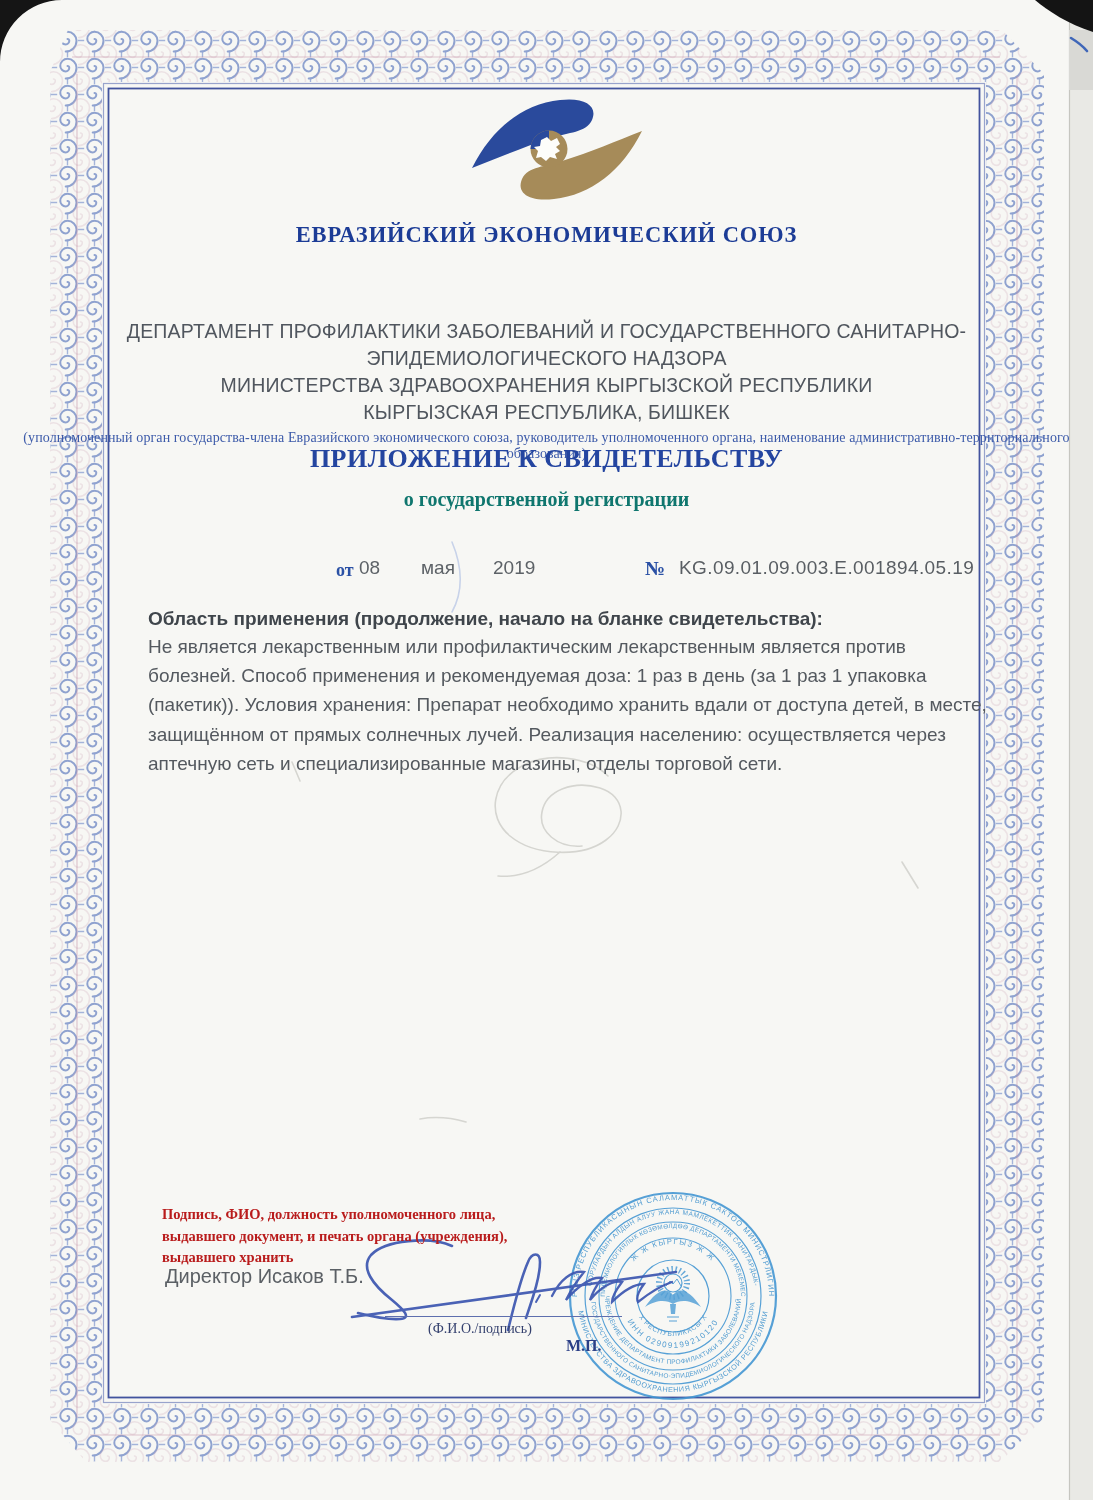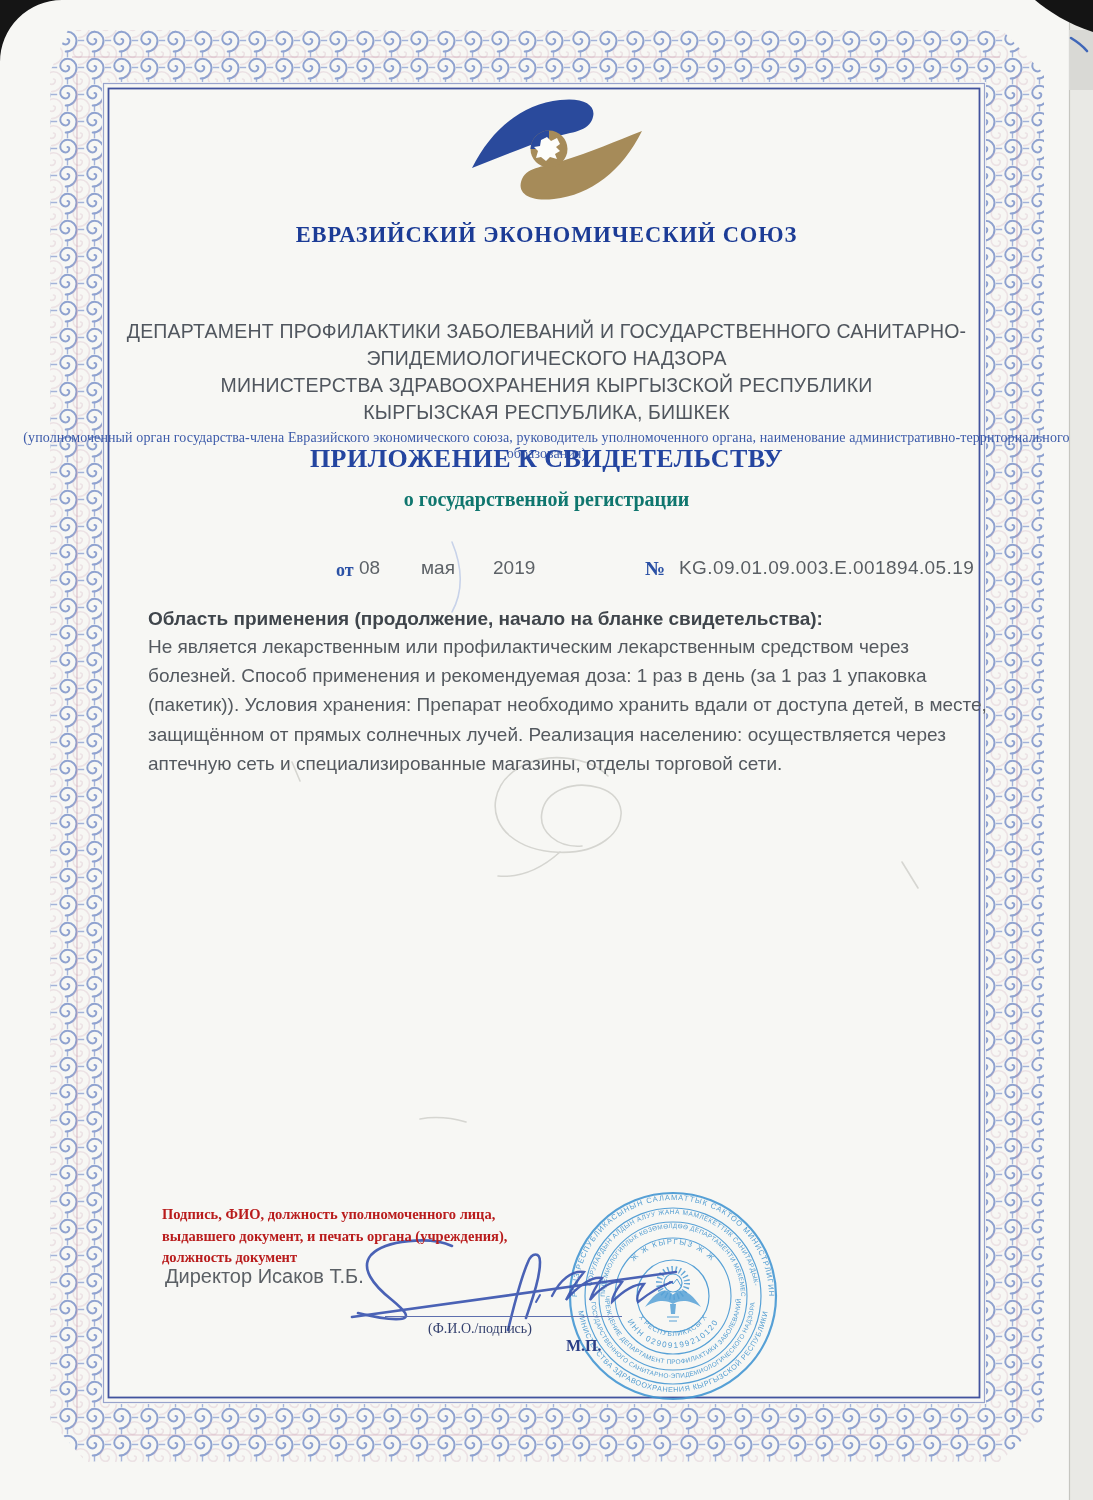--- a/index.html
+++ b/index.html
@@ -156,28 +156,28 @@
   <div class="abs reg">
     <span class="from-label serif">от</span>
     <span class="reg-day">08</span>
     <span class="reg-month">мая</span>
     <span class="reg-year">2019</span>
     <span class="num-label serif">№</span>
     <span class="reg-number">KG.09.01.09.003.Е.001894.05.19</span>
   </div>
 
   <div class="abs scope-head">Область применения (продолжение, начало на бланке свидетельства):</div>
-  <div class="abs scope-line" style="top:636px">Не является лекарственным или профилактическим лекарственным средством через</div>
+  <div class="abs scope-line" style="top:636px">Не является лекарственным или профилактическим лекарственным является против</div>
   <div class="abs scope-line" style="top:665px">болезней. Способ применения и рекомендуемая доза: 1 раз в день (за 1 раз 1 упаковка</div>
   <div class="abs scope-line" style="top:694px">(пакетик)). Условия хранения: Препарат необходимо хранить вдали от доступа детей, в месте,</div>
   <div class="abs scope-line" style="top:724px">защищённом от прямых солнечных лучей. Реализация населению: осуществляется через</div>
   <div class="abs scope-line" style="top:753px">аптечную сеть и специализированные магазины, отделы торговой сети.</div>
 
   <div class="abs sig-note serif" style="top:1206px">Подпись, ФИО, должность уполномоченного лица,</div>
   <div class="abs sig-note serif" style="top:1228px">выдавшего документ, и печать органа (учреждения),</div>
-  <div class="abs sig-note serif" style="top:1249px">должность документ</div>
+  <div class="abs sig-note serif" style="top:1249px">выдавшего хранить</div>
 
   <div class="abs signer">Директор Исаков Т.Б.</div>
   <div class="abs sig-rule"></div>
   <div class="abs sig-caption serif">(Ф.И.О./подпись)</div>
   <div class="abs seal-label serif">М.П.</div>
 
 </div>
 
 </body></html>

